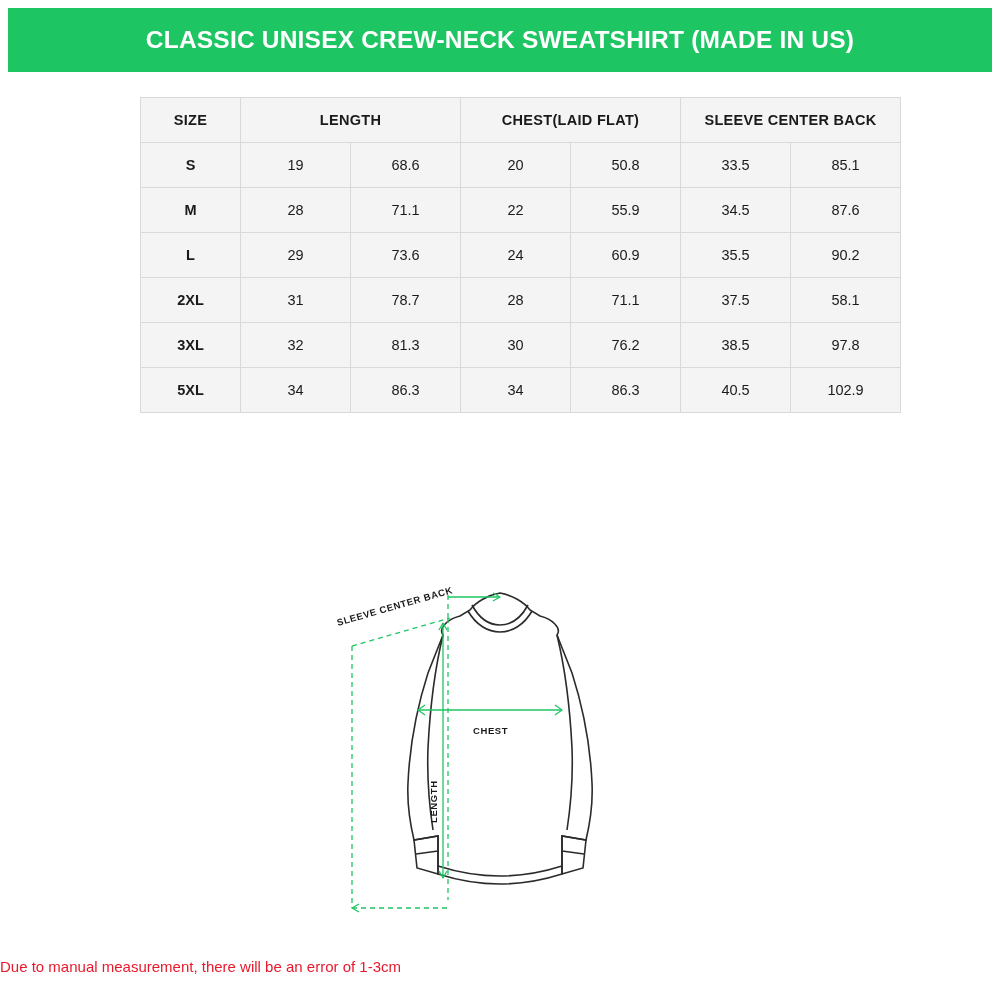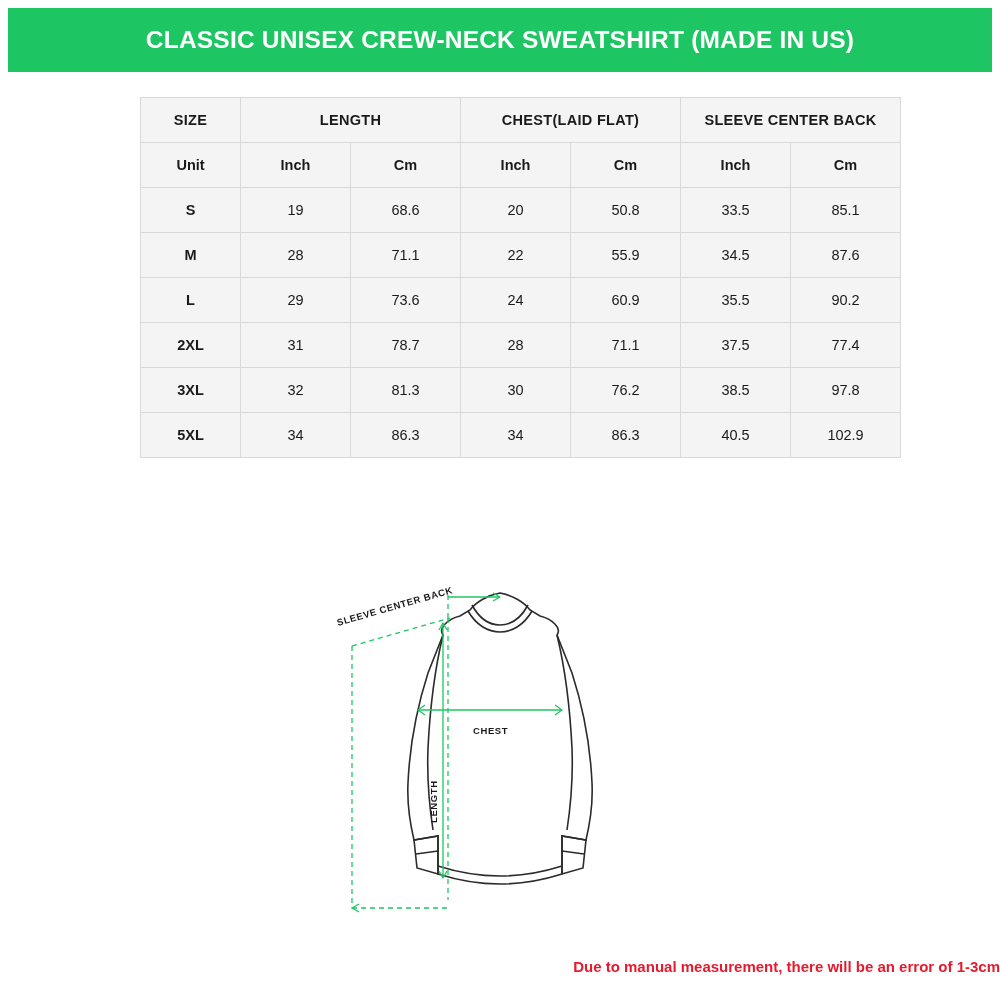--- a/index.html
+++ b/index.html
@@ -82,24 +82,24 @@
     height: 350px;
   }
   .diagram svg { display: block; }
 
   
   .note {
     position: absolute;
     left: 0;
     top: 958px;
     width: 1000px;
-    text-align: right;
+    text-align: left;
     color: #e8192c;
     font-size: 15px;
-    font-weight: bold;
+    font-weight: normal;
   }
 
   .lbl {
     font-family: "Liberation Sans", sans-serif;
     font-size: 9.5px;
     font-weight: bold;
     fill: #1a1a1a;
     letter-spacing: 0.6px;
   }
 </style>
@@ -122,29 +122,20 @@
           <col class="col-cell">
           <col class="col-cell">
           <col class="col-cell">
       </colgroup>
       <thead>
         <tr>
           <th rowspan="1">SIZE</th>
           <th colspan="2">LENGTH</th>
           <th colspan="2">CHEST(LAID FLAT)</th>
           <th colspan="2">SLEEVE CENTER BACK</th>
-        </tr>
-        <tr class="row-head">
-          <td>Unit</td>
-          <td>Inch</td>
-          <td>Cm</td>
-          <td>Inch</td>
-          <td>Cm</td>
-          <td>Inch</td>
-          <td>Cm</td>
         </tr>
       </thead>
       <tbody>
         <tr>
           <td class="size-cell">S</td>
           <td>19</td>
           <td>68.6</td>
           <td>20</td>
           <td>50.8</td>
           <td>33.5</td>
@@ -168,21 +159,21 @@
           <td>35.5</td>
           <td>90.2</td>
         </tr>
         <tr>
           <td class="size-cell">2XL</td>
           <td>31</td>
           <td>78.7</td>
           <td>28</td>
           <td>71.1</td>
           <td>37.5</td>
-          <td>77.4</td>
+          <td>58.1</td>
         </tr>
         <tr>
           <td class="size-cell">3XL</td>
           <td>32</td>
           <td>81.3</td>
           <td>30</td>
           <td>76.2</td>
           <td>38.5</td>
           <td>97.8</td>
         </tr>

